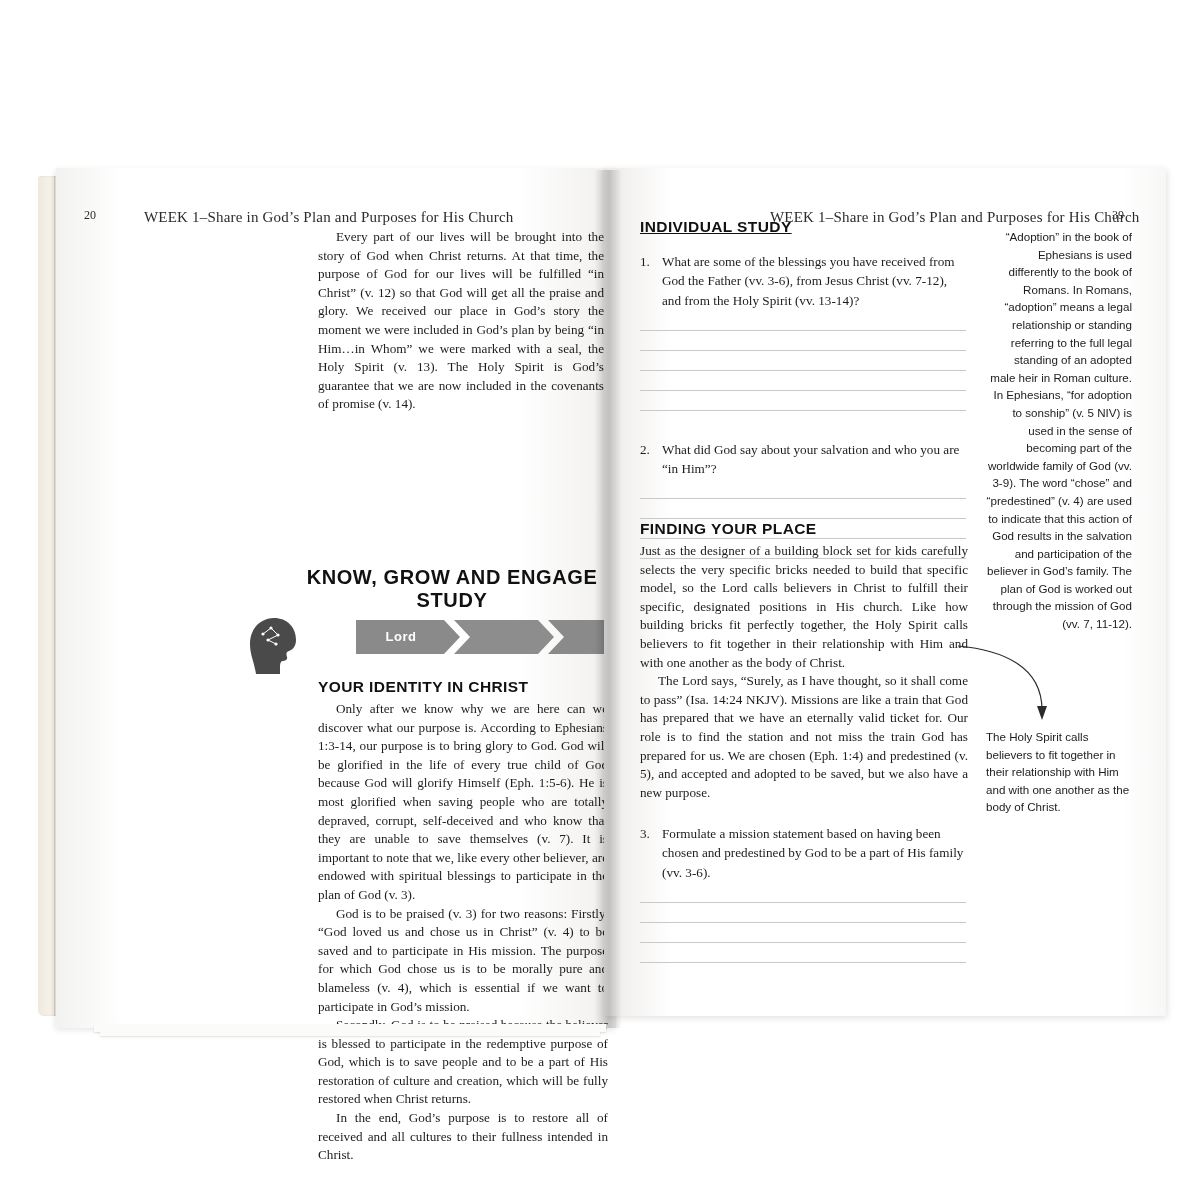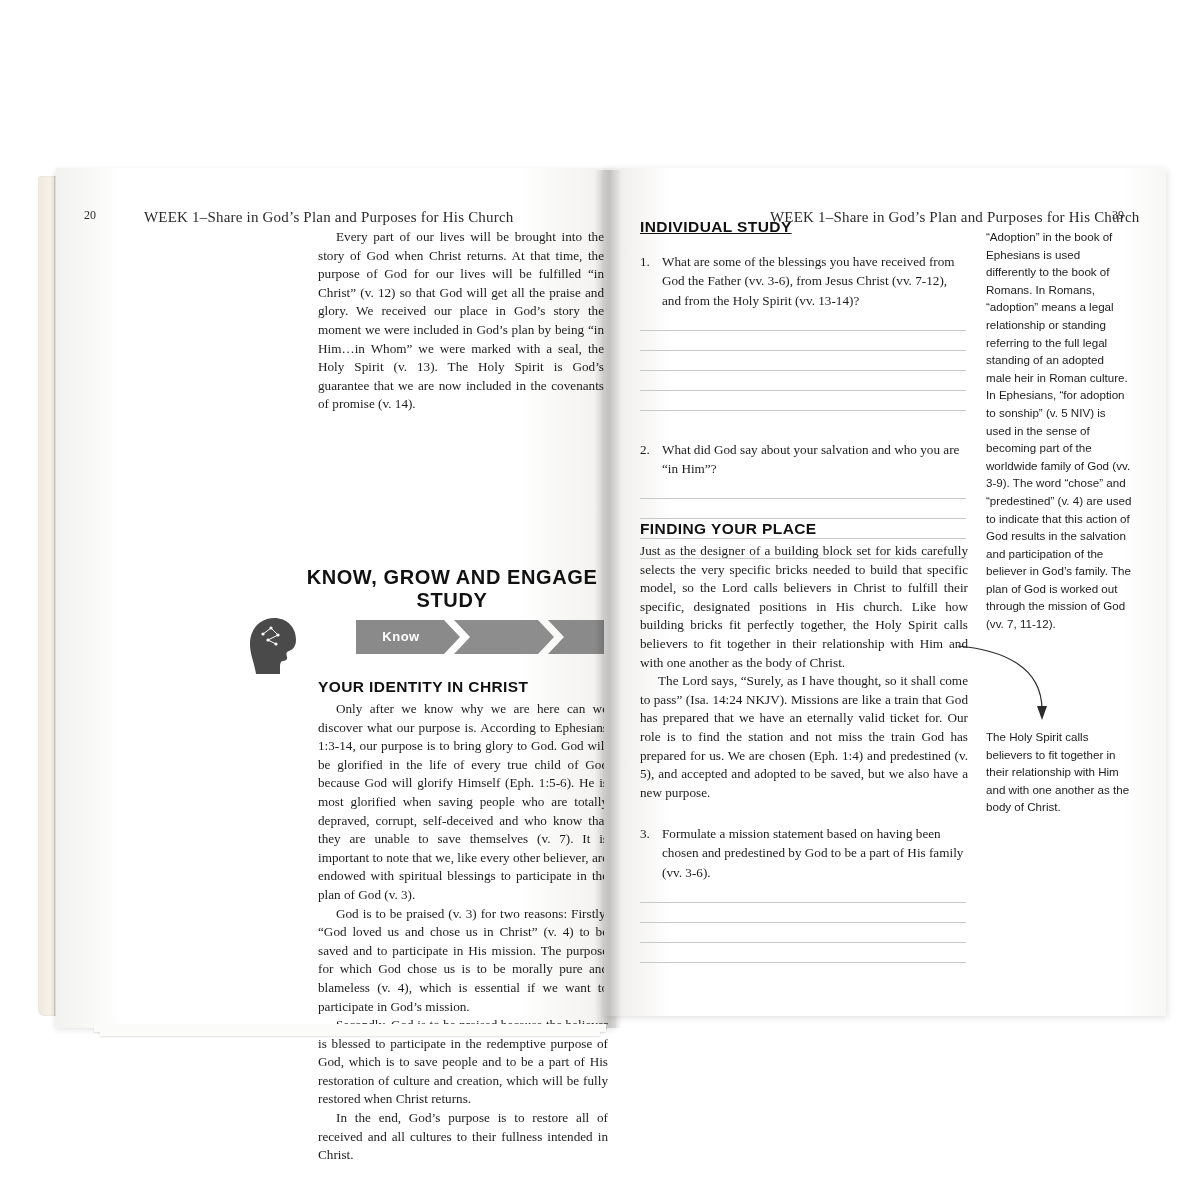--- a/index.html
+++ b/index.html
@@ -186,20 +186,21 @@
     height: 1px;
     background: #c9c9c9;
     margin-bottom: 19px;
   }
 
   .side-col {
     font-family: "Liberation Sans", sans-serif;
     font-size: 11.6px;
     line-height: 17.6px;
     color: #1c1c1c;
+    text-align: right;
   }
 
   .callout {
     font-family: "Liberation Sans", sans-serif;
     font-size: 11.6px;
     line-height: 17.6px;
     color: #1c1c1c;
   }
 
   .arrow-svg { position: absolute; }
@@ -229,21 +230,21 @@
         <circle cx="27" cy="14" r="1.6" fill="#ffffff"></circle>
         <circle cx="34" cy="21" r="1.6" fill="#ffffff"></circle>
         <circle cx="24" cy="26" r="1.6" fill="#ffffff"></circle>
         <circle cx="32" cy="30" r="1.6" fill="#ffffff"></circle>
         <path d="M19 20 L27 14 L34 21 L24 26 L32 30" stroke="#ffffff" stroke-width="1" fill="none"></path>
       </svg>
     </div>
 
     <div class="banner">
       <div class="chev chev-1 first">
-        <span class="chev-label">Know</span>
+        <span class="chev-label">Lord</span>
       </div>
       <div class="chev chev-2"></div>
       <div class="chev chev-3"></div>
     </div>
 
     <div class="col h-section" style="left:262px; top:510px; width:290px;">YOUR IDENTITY IN CHRIST</div>
 
     <div class="col body-text" style="left:262px; top:532px; width:290px;">
       <p class="first">Only after we know why we are here can we discover what our purpose is. According to Ephesians 1:3-14, our purpose is to bring glory to God. God will be glorified in the life of every true child of God because God will glorify Himself (Eph. 1:5-6). He is most glorified when saving people who are totally depraved, corrupt, self-deceived and who know that they are unable to save themselves (v. 7). It is important to note that we, like every other believer, are endowed with spiritual blessings to participate in the plan of God (v. 3).</p>
       <p>God is to be praised (v. 3) for two reasons: Firstly, “God loved us and chose us in Christ” (v. 4) to be saved and to participate in His mission. The purpose for which God chose us is to be morally pure and blameless (v. 4), which is essential if we want to participate in God’s mission.</p>

